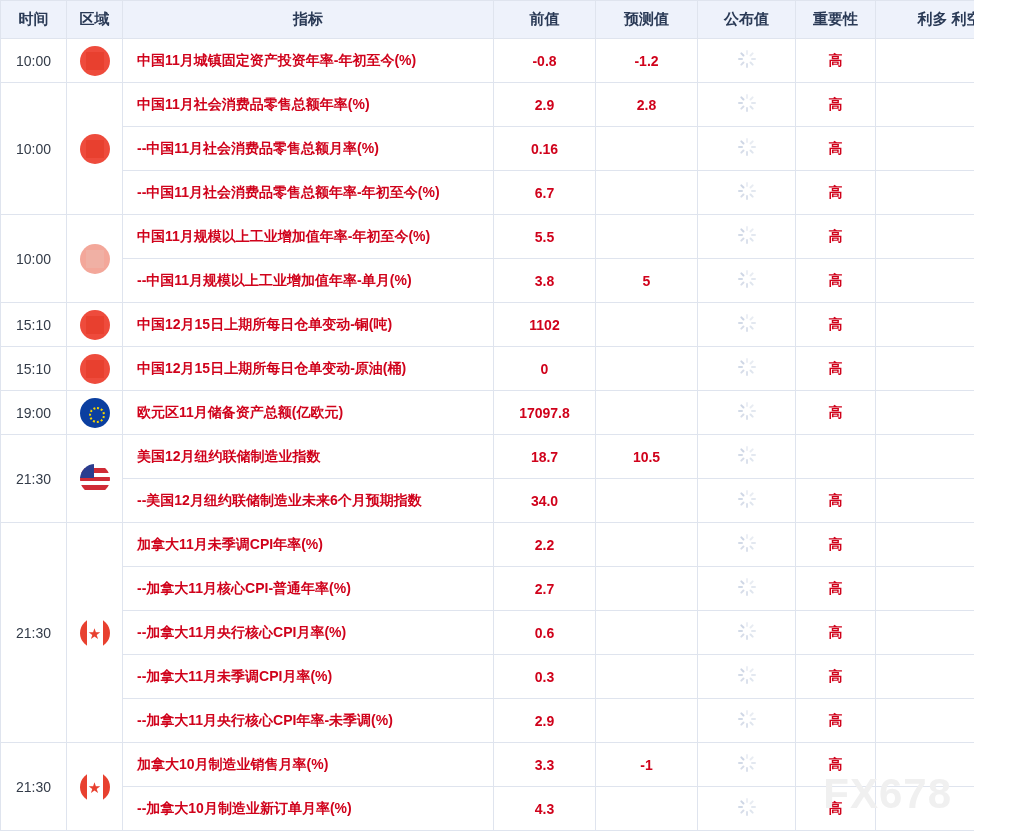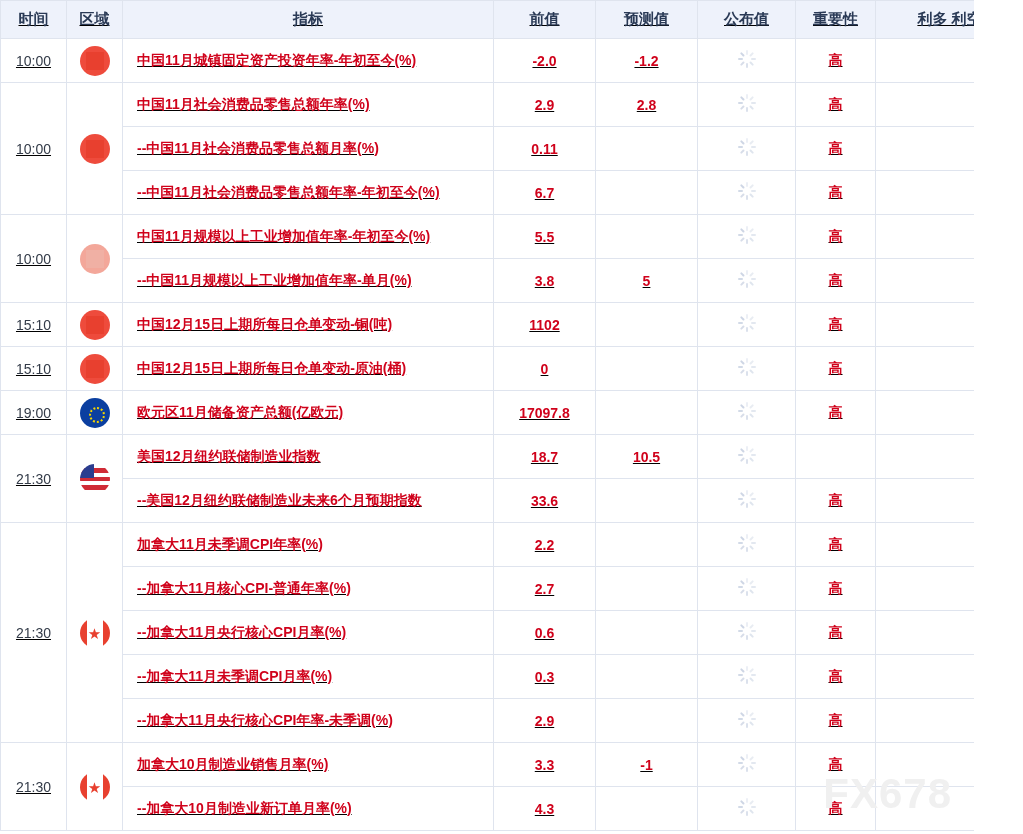--- a/index.html
+++ b/index.html
@@ -163,21 +163,21 @@
     position: absolute;
     right: 22px;
     bottom: 16px;
     font-size: 42px;
     font-weight: bold;
     color: #f0f0f0;
     letter-spacing: 1px;
     font-family: "Liberation Sans", sans-serif;
     pointer-events: none;
   }
-  .page-wrap { position: relative; width: 974px; height: 834px; overflow: hidden; text-decoration: underline; }
+  .page-wrap { position: relative; width: 974px; height: 834px; overflow: hidden; }
 </style>
 </head>
 <body>
 
 <div class="page-wrap">
 
   <table id="econ-table">
     <colgroup>
       <col class="c-time">
         <col class="c-flag">
@@ -198,39 +198,39 @@
         <th>公布值</th>
         <th>重要性</th>
         <th>利多 利空</th>
       </tr>
     </thead>
     <tbody id="econ-body">
         <tr>
           <td class="time-cell" rowspan="1">10:00</td>
           <td class="flag-cell" rowspan="1"><span class="flag flag-cn"></span></td>
           <td class="indicator-cell">中国11月城镇固定资产投资年率-年初至今(%)</td>
-          <td class="prev-cell">-2.0</td>
+          <td class="prev-cell">-0.8</td>
           <td class="fcst-cell">-1.2</td>
           <td class="pub-cell"><span class="spinner"><i style="transform:rotate(0deg);opacity:0.35"></i><i style="transform:rotate(45deg);opacity:0.43"></i><i style="transform:rotate(90deg);opacity:0.51"></i><i style="transform:rotate(135deg);opacity:0.59"></i><i style="transform:rotate(180deg);opacity:0.67"></i><i style="transform:rotate(225deg);opacity:0.75"></i><i style="transform:rotate(270deg);opacity:0.83"></i><i style="transform:rotate(315deg);opacity:0.91"></i></span></td>
           <td class="imp-cell">高</td>
           <td class="effect-cell"></td>
         </tr>
         <tr>
           <td class="time-cell" rowspan="3">10:00</td>
           <td class="flag-cell" rowspan="3"><span class="flag flag-cn"></span></td>
           <td class="indicator-cell">中国11月社会消费品零售总额年率(%)</td>
           <td class="prev-cell">2.9</td>
           <td class="fcst-cell">2.8</td>
           <td class="pub-cell"><span class="spinner"><i style="transform:rotate(0deg);opacity:0.35"></i><i style="transform:rotate(45deg);opacity:0.43"></i><i style="transform:rotate(90deg);opacity:0.51"></i><i style="transform:rotate(135deg);opacity:0.59"></i><i style="transform:rotate(180deg);opacity:0.67"></i><i style="transform:rotate(225deg);opacity:0.75"></i><i style="transform:rotate(270deg);opacity:0.83"></i><i style="transform:rotate(315deg);opacity:0.91"></i></span></td>
           <td class="imp-cell">高</td>
           <td class="effect-cell"></td>
         </tr>
         <tr>
           <td class="indicator-cell">--中国11月社会消费品零售总额月率(%)</td>
-          <td class="prev-cell">0.11</td>
+          <td class="prev-cell">0.16</td>
           <td class="fcst-cell"></td>
           <td class="pub-cell"><span class="spinner"><i style="transform:rotate(0deg);opacity:0.35"></i><i style="transform:rotate(45deg);opacity:0.43"></i><i style="transform:rotate(90deg);opacity:0.51"></i><i style="transform:rotate(135deg);opacity:0.59"></i><i style="transform:rotate(180deg);opacity:0.67"></i><i style="transform:rotate(225deg);opacity:0.75"></i><i style="transform:rotate(270deg);opacity:0.83"></i><i style="transform:rotate(315deg);opacity:0.91"></i></span></td>
           <td class="imp-cell">高</td>
           <td class="effect-cell"></td>
         </tr>
         <tr>
           <td class="indicator-cell">--中国11月社会消费品零售总额年率-年初至今(%)</td>
           <td class="prev-cell">6.7</td>
           <td class="fcst-cell"></td>
           <td class="pub-cell"><span class="spinner"><i style="transform:rotate(0deg);opacity:0.35"></i><i style="transform:rotate(45deg);opacity:0.43"></i><i style="transform:rotate(90deg);opacity:0.51"></i><i style="transform:rotate(135deg);opacity:0.59"></i><i style="transform:rotate(180deg);opacity:0.67"></i><i style="transform:rotate(225deg);opacity:0.75"></i><i style="transform:rotate(270deg);opacity:0.83"></i><i style="transform:rotate(315deg);opacity:0.91"></i></span></td>
@@ -290,21 +290,21 @@
           <td class="flag-cell" rowspan="2"><span class="flag flag-us"></span></td>
           <td class="indicator-cell">美国12月纽约联储制造业指数</td>
           <td class="prev-cell">18.7</td>
           <td class="fcst-cell">10.5</td>
           <td class="pub-cell"><span class="spinner"><i style="transform:rotate(0deg);opacity:0.35"></i><i style="transform:rotate(45deg);opacity:0.43"></i><i style="transform:rotate(90deg);opacity:0.51"></i><i style="transform:rotate(135deg);opacity:0.59"></i><i style="transform:rotate(180deg);opacity:0.67"></i><i style="transform:rotate(225deg);opacity:0.75"></i><i style="transform:rotate(270deg);opacity:0.83"></i><i style="transform:rotate(315deg);opacity:0.91"></i></span></td>
           <td class="imp-cell"></td>
           <td class="effect-cell"></td>
         </tr>
         <tr>
           <td class="indicator-cell">--美国12月纽约联储制造业未来6个月预期指数</td>
-          <td class="prev-cell">33.6</td>
+          <td class="prev-cell">34.0</td>
           <td class="fcst-cell"></td>
           <td class="pub-cell"><span class="spinner"><i style="transform:rotate(0deg);opacity:0.35"></i><i style="transform:rotate(45deg);opacity:0.43"></i><i style="transform:rotate(90deg);opacity:0.51"></i><i style="transform:rotate(135deg);opacity:0.59"></i><i style="transform:rotate(180deg);opacity:0.67"></i><i style="transform:rotate(225deg);opacity:0.75"></i><i style="transform:rotate(270deg);opacity:0.83"></i><i style="transform:rotate(315deg);opacity:0.91"></i></span></td>
           <td class="imp-cell">高</td>
           <td class="effect-cell"></td>
         </tr>
         <tr>
           <td class="time-cell" rowspan="5">21:30</td>
           <td class="flag-cell" rowspan="5"><span class="flag flag-ca"><span class="leaf">★</span></span></td>
           <td class="indicator-cell">加拿大11月未季调CPI年率(%)</td>
           <td class="prev-cell">2.2</td>

